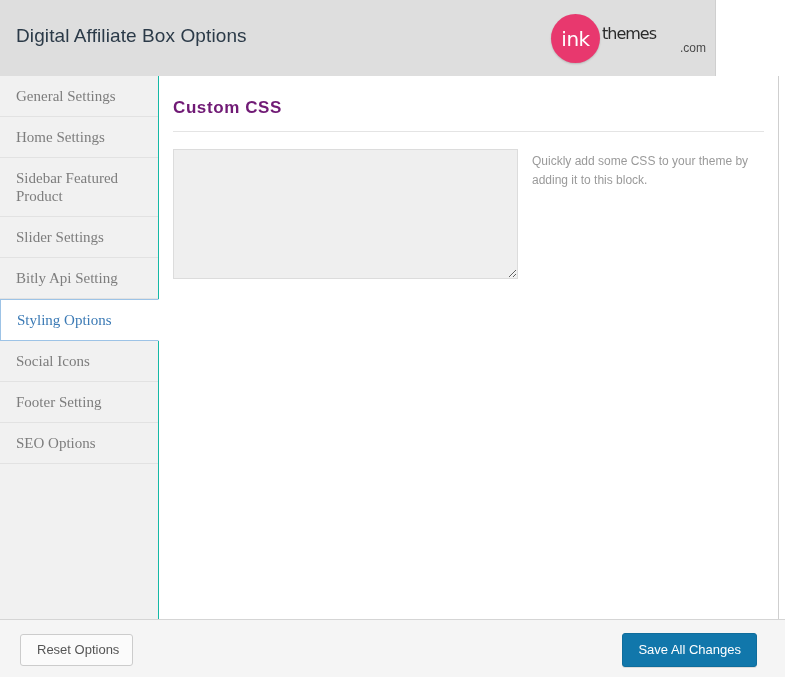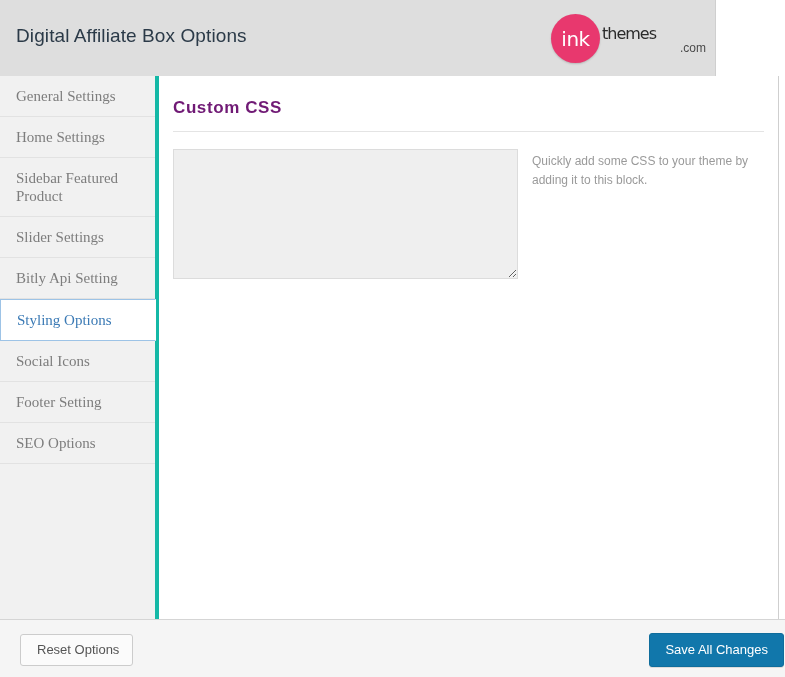--- a/index.html
+++ b/index.html
@@ -109,21 +109,21 @@
   }
 
   
   .sidebar {
     position: absolute;
     left: 0;
     top: 0;
     width: 159px;
     height: 543px;
     background: #f1f1f1;
-    border-right: 4px solid #14b8a6;
+    border-right: 1px solid #14b8a6;
     box-sizing: border-box;
   }
   .nav-list {
     list-style: none;
     margin: 0;
     padding: 0;
   }
   .nav-item {
     position: relative;
     box-sizing: border-box;
@@ -221,21 +221,21 @@
     border: 1px solid #cccccc;
     border-radius: 3px;
     font-size: 13px;
     color: #555555;
     font-family: "Liberation Sans", sans-serif;
     cursor: pointer;
     line-height: 15px;
   }
   .btn-save {
     position: absolute;
-    right: 1px;
+    right: 28px;
     top: 13px;
     padding: 8px 15px 9px 15px;
     background: #1177ab;
     border: 1px solid #0f6d9c;
     border-radius: 3px;
     font-size: 13px;
     color: #ffffff;
     font-family: "Liberation Sans", sans-serif;
     cursor: pointer;
     line-height: 15px;

